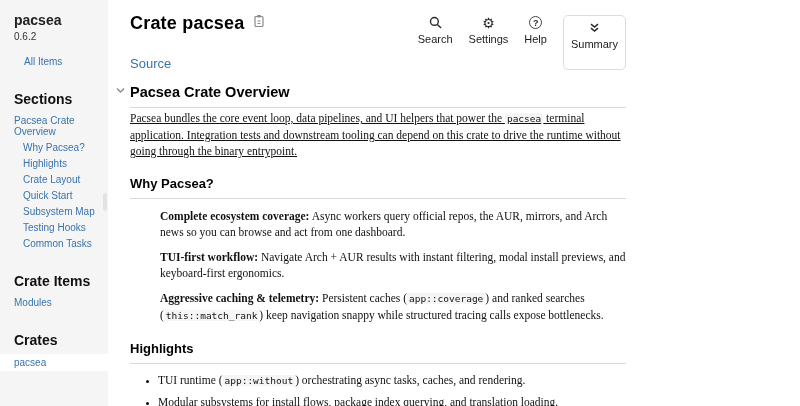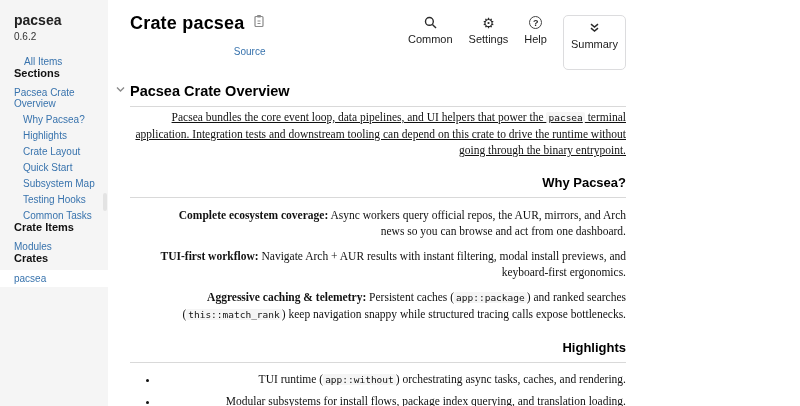--- a/index.html
+++ b/index.html
@@ -7,37 +7,37 @@
               font-family:"Liberation Sans", sans-serif; color:#000; }
   body { display:flex; }
 
   
   .sidebar { width:108px; min-width:108px; height:406px; background:#f5f5f5;
              padding:12px 0 0 14px; position:relative; font-size:10px; }
   .crate-name { font-size:14px; font-weight:bold; color:#222; }
   .crate-version { font-size:10px; color:#333; margin-top:3px; }
   .all-items { display:block; margin-top:14px;margin-left:10px; }
   a, .link-like { color:#3873ad; text-decoration:none; cursor:pointer; }
-  .sb-heading { font-weight:bold; font-size:11px; color:#111; }
+  .sb-heading { font-weight:bold; font-size:14px; color:#111; margin-top:24px; }
   .sb-list { list-style:none; margin-top:8px; }
   .sb-list li { margin-top:5px; line-height:11px; }
   .sb-list li.indent { padding-left:9px; }
   .sb-row-active { background:#fff; margin-left:-14px; padding:3px 0 3px 14px; margin-top:6px; }
   .resizer { position:absolute; right:1px; top:193px; width:4px; height:18px;
              border-radius:2px; background:#e3e3e3; cursor:col-resize; }
 
   
-  .main { flex:1; padding:13px 0 0 22px;text-align:right; }
+  .main { flex:1; padding:13px 0 0 22px; }
   .content { width:496px; }
 
   .header-row { display:flex; justify-content:space-between; align-items:flex-start; }
   .title-block h1 { font-size:18px; font-weight:bold; display:inline; letter-spacing:.2px; }
   .copy-btn { display:inline-block; margin-left:9px; vertical-align:1px; cursor:pointer;
               color:#8a8a8a; }
-  .source-link { display:block; font-size:10px; margin-top:12px; }
+  .source-link { display:block; font-size:13px; margin-top:22px; }
 
   .toolbar { display:flex; gap:16px; align-items:flex-start; margin-top:2px; }
   .tool-btn { display:flex; flex-direction:column; align-items:center; gap:3px;
               font-size:11px; color:#1c1c1c; cursor:pointer; }
   .tool-btn .ticon { height:15px; display:flex; align-items:center; justify-content:center; color:#2a2a2a; }
   .tool-btn.boxed { border:1px solid #dcdcde; border-radius:5px; padding:4px 7px 19px; background:#fff; }
   .gear-glyph { font-size:14px; line-height:14px; }
   .help-circle { width:13px; height:13px; border:1.3px solid #444; border-radius:50%;
                  font-size:9px; font-weight:bold; display:flex; align-items:center; justify-content:center; }
 
@@ -111,21 +111,21 @@
       </div>
 
       <div class="toolbar">
         <div class="tool-btn">
           <span class="ticon">
             <svg width="13" height="13" viewBox="0 0 13 13" fill="none" stroke="#2a2a2a" stroke-width="1.4">
               <circle cx="5.4" cy="5.4" r="3.9"></circle>
                 <path d="M8.4 8.4 L12 12"></path>
             </svg>
           </span>
-          <span>Common</span>
+          <span>Search</span>
         </div>
         <div class="tool-btn">
           <span class="ticon gear-glyph">⚙</span>
           <span>Settings</span>
         </div>
         <div class="tool-btn">
           <span class="ticon">
             <span class="help-circle">?</span>
           </span>
           <span>Help</span>
@@ -152,21 +152,21 @@
         <span>Pacsea Crate Overview</span>
       </h2>
 
       <div class="docblock">
         <p class="intro">Pacsea bundles the core event loop, data pipelines, and UI helpers that power the <code>pacsea</code> terminal application. Integration tests and downstream tooling can depend on this crate to drive the runtime without going through the binary entrypoint.</p>
 
         <h3 class="sect">Why Pacsea?</h3>
         <div class="why">
           <p><strong>Complete ecosystem coverage:</strong> Async workers query official repos, the AUR, mirrors, and Arch news so you can browse and act from one dashboard.</p>
           <p><strong>TUI-first workflow:</strong> Navigate Arch + AUR results with instant filtering, modal install previews, and keyboard-first ergonomics.</p>
-          <p><strong>Aggressive caching &amp; telemetry:</strong> Persistent caches (<code>app::package</code>) and ranked searches (<code>this::match_rank</code>) keep navigation snappy while structured tracing calls expose bottlenecks.</p>
+          <p><strong>Aggressive caching &amp; telemetry:</strong> Persistent caches (<code>app::coverage</code>) and ranked searches (<code>this::match_rank</code>) keep navigation snappy while structured tracing calls expose bottlenecks.</p>
         </div>
 
         <h3 class="sect">Highlights</h3>
         <ul class="doclist">
           <li>TUI runtime (<code>app::without</code>) orchestrating async tasks, caches, and rendering.</li>
           <li>Modular subsystems for install flows, package index querying, and translation loading.</li>
           <li>Reusable helpers for theme paths, serialization, and UI composition.</li>
         </ul>
 
       </div>

